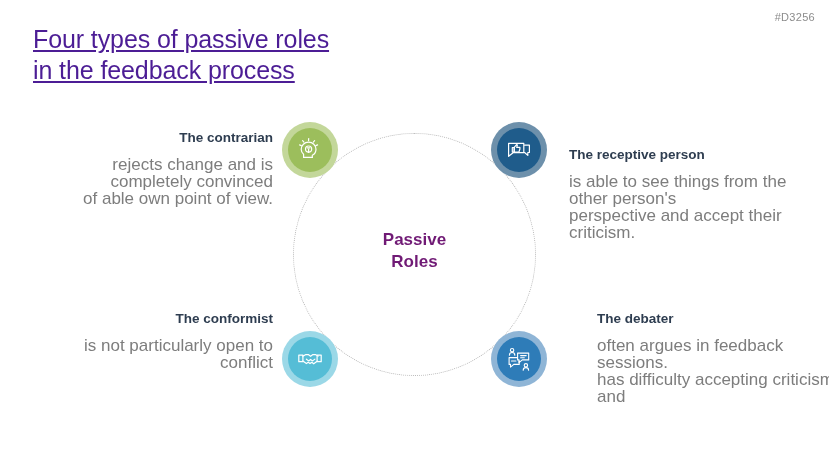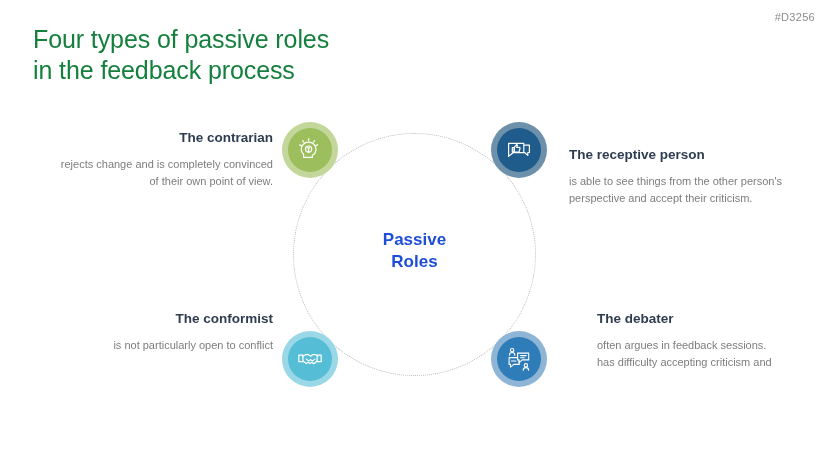--- a/index.html
+++ b/index.html
@@ -31,22 +31,23 @@
 
   
   .title {
     position: absolute;
     left: 33px;
     top: 24px;
     width: 500px;
     font-size: 25px;
     line-height: 31px;
     font-weight: 400;
-    color: #15803d;
+    color: #4c1d95;
     letter-spacing: -0.1px;
+    text-decoration: underline;
   }
   .title .line { display: block; }
 
   
   .diagram {
     position: absolute;
     left: 293px;
     top: 133px;
     width: 243px;
     height: 243px;
@@ -63,21 +64,21 @@
   }
   .center-label {
     position: absolute;
     left: 0;
     top: 96px;
     width: 243px;
     text-align: center;
     font-size: 17px;
     line-height: 22px;
     font-weight: bold;
-    color: #1d4ed8;
+    color: #701a75;
   }
   .center-label .line { display: block; }
 
   
   .node {
     position: absolute;
     width: 56px;
     height: 56px;
     border-radius: 50%;
     box-sizing: border-box;
@@ -111,21 +112,21 @@
 
   
   .block { position: absolute; }
   .block .heading {
     font-size: 13.5px;
     font-weight: bold;
     color: #2e3d50;
     margin-bottom: 11px;
   }
   .block .body {
-    font-size: 11px;
+    font-size: 17px;
     line-height: 17px;
     color: #7d7d7d;
   }
   .block .body .line { display: block; }
 
   .block-left  { text-align: right; }
   .block-right { text-align: left; }
 
   .block-tl { left: 28px;  top: 130px; width: 245px; }
   .block-tr { left: 569px; top: 147px; width: 250px; }
@@ -141,21 +142,21 @@
 
   <div class="title">
     <span class="line">Four types of passive roles</span>
     <span class="line">in the feedback process</span>
   </div>
 
   <div class="block block-left block-tl">
     <div class="heading">The contrarian</div>
     <div class="body">
       <span class="line">rejects change and is completely convinced</span>
-      <span class="line">of their own point of view.</span>
+      <span class="line">of able own point of view.</span>
     </div>
   </div>
 
   <div class="block block-right block-tr">
     <div class="heading">The receptive person</div>
     <div class="body">
       <span class="line">is able to see things from the other person's</span>
       <span class="line">perspective and accept their criticism.</span>
     </div>
   </div>

